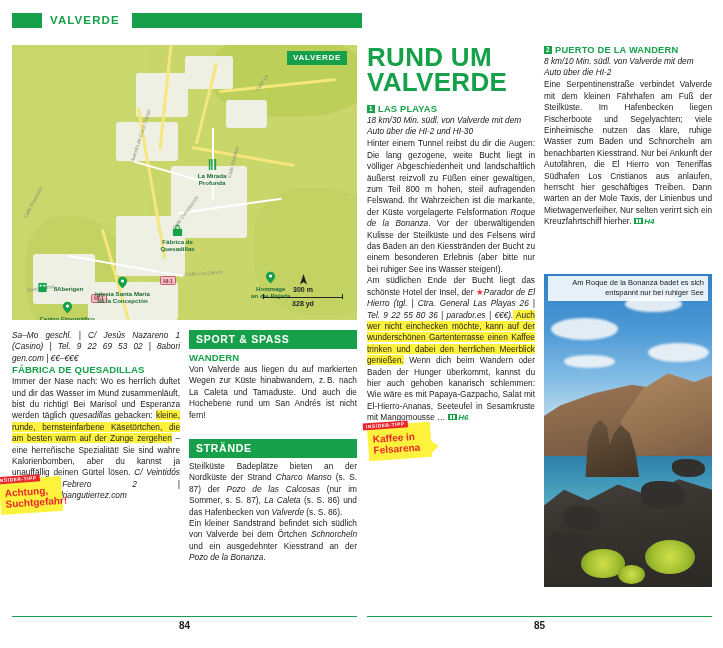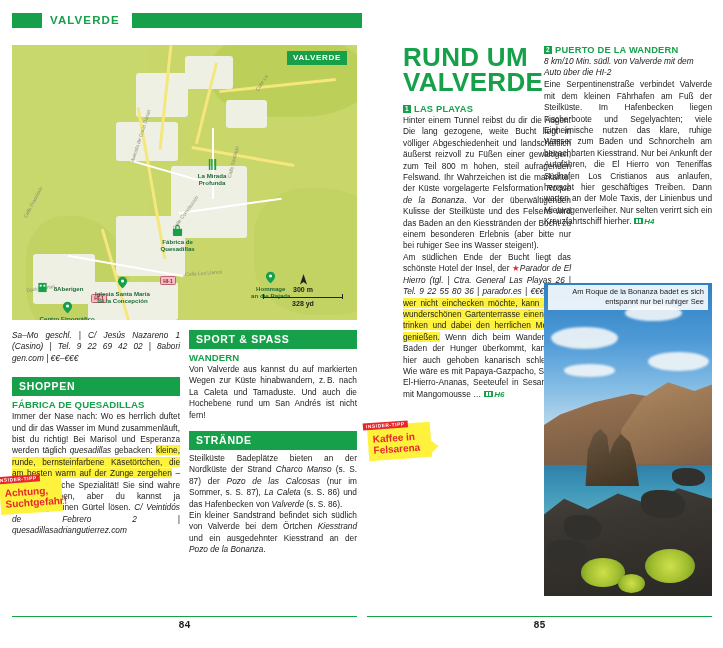--- a/index.html
+++ b/index.html
@@ -27,21 +27,21 @@
   .runhead-left .rh-text { left: 38px; }
   .runhead-left .rh-bar { left: 120px; right: 0; width: 230px; }
   .runhead-right .rh-sq { right: 0; }
   .runhead-right .rh-text { right: 38px; }
   .runhead-right .rh-bar { left: 0; width: 228px; }
 
   
   .col { position: absolute; width: 168px; top: 45px; }
   .col1 { left: 12px; }
   .col2 { left: 189px; }
-  .col3 { left: 367px; margin-left: 36px; }
+  .col3 { left: 367px; }
   .col4 { left: 544px; }
 
   
   .map-wrap {
     position: absolute; left: 12px; top: 45px;
     width: 345px; height: 275px;
     background: #c8d66a;
     overflow: hidden;
   }
   .map-sea { position: absolute; left: 0; top: 0; width: 40%; height: 100%;
@@ -152,21 +152,21 @@
   }
   .tip-1 { position: absolute; left: 0px; top: 478px; width: 62px; }
   .tip-2 { position: absolute; left: 368px; top: 424px; width: 63px; }
   .tip-2:after {
     content: ""; position: absolute; right: -7px; top: 18px;
     border-top: 7px solid transparent; border-bottom: 7px solid transparent;
     border-left: 8px solid #fff23c;
   }
 
   
-  .photo { position: absolute; left: 544px; top: 283px; width: 168px; height: 313px;
+  .photo { position: absolute; left: 544px; top: 274px; width: 168px; height: 313px;
            overflow: hidden; }
   .photo .sky {
     position: absolute; left:0; top:0; width:100%; height:46%;
     background: linear-gradient(180deg,#2f7fc4 0%,#4e9ad6 40%,#88bfe6 75%,#bcd9ec 100%);
   }
   .photo .cloud {
     position: absolute; background: #f2f6f8; border-radius: 50%;
     opacity: .9; filter: blur(1.2px);
   }
   .photo .cliff {
@@ -207,21 +207,21 @@
     padding: 2px 4px 3px; font-family: "Liberation Sans", sans-serif;
   }
 
   
   .foot { position: absolute; bottom: 10px; height: 22px; }
   .foot-rule { position: absolute; top: 0; height: 1.4px; background: #17a04a; width: 100%; }
   .foot-num {
     position: absolute; top: 4px; left: 50%; transform: translateX(-50%);
     background: #fff; padding: 0 6px;
     font-size: 10px; font-weight: bold; color: #1b1b1b;
-    font-family: Liberation Mono, monospace;
+    font-family: Liberation Sans, sans-serif;
   }
   .foot-left  { left: 12px; width: 345px; }
   .foot-right { left: 367px; width: 345px; text-align: center; }
 </style>
 </head>
 <body>
 
 <div class="page">
 
   <div class="runhead runhead-left">
@@ -323,43 +323,43 @@
       <svg width="11" height="11" viewBox="0 0 11 11" style="display:block;margin:0 auto">
         <path d="M5.5 0 L9 10.5 L5.5 8 L2 10.5 Z" fill="#222"></path>
       </svg>
       <div class="st">300 m</div>
       <div class="sline"></div>
       <div class="st">328 yd</div>
     </div>
   </div>
 
   <div class="col col1" style="top:330px">
-    <div class="body-txt ital">Sa–Mo geschl. | C/ Jesús Nazareno 1 (Casino) | Tel. 9 22 69 42 02 | 8abori gen.com | €€–€€€</div>
-    <div class="sec-head" style="margin-top:13px">SHOPPEN</div>
+    <div class="body-txt ital">Sa–Mo geschl. | C/ Jesús Nazareno 1 (Casino) | Tel. 9 22 69 53 02 | 8abori gen.com | €€–€€€</div>
     <div class="sub-head">FÁBRICA DE QUESADILLAS</div>
     <div class="body-txt"><span>Immer der Nase nach: Wo es herrlich duftet und dir das Wasser im Mund zusammenläuft, bist du richtig! Bei Marisol und Esperanza werden täglich </span><span class="ital">quesadillas</span><span> gebacken: </span><span class="hl">kleine, runde, bernsteinfarbene Käsetörtchen, die am besten warm auf der Zunge zergehen</span><span> – eine herreñische Spezialität! Sie sind wahre Kalorienbomben, aber du kannst ja unauffällig deinen Gürtel lösen. </span><span class="ital">C/ Veintidós de Febrero 2 | quesadillasadriangutierrez.com</span></div>
   </div>
 
   <div class="tip tip-1">
     <span class="tip-flag">INSIDER-TIPP</span>
     <span class="tip-txt">Achtung,<br>Suchtgefahr!</span>
   </div>
 
   <div class="col col2" style="top:330px">
     <div class="sec-head">SPORT &amp; SPASS</div>
     <div class="sub-head">WANDERN</div>
-    <div class="body-txt">Von Valverde aus kannst du auf markierten Wegen zur Küste hinabwandern, z. B. nach La Caleta und Tamaduste. Und auch die Hochebene rund um San Andrés ist nicht fern!</div>
-    <div class="sec-head" style="margin-top:10px">STRÄNDE</div>
+    <div class="body-txt">Von Valverde aus liegen du auf markierten Wegen zur Küste hinabwandern, z. B. nach La Caleta und Tamaduste. Und auch die Hochebene rund um San Andrés ist nicht fern!</div>
+    <div class="sec-head" style="margin-top:18px">STRÄNDE</div>
     <div class="body-txt"><span>Steilküste Badeplätze bieten an der Nordküste der Strand </span><span class="ital">Charco Manso</span><span> (s. S. 87) der </span><span class="ital">Pozo de las Calcosas</span><span> (nur im Sommer, s. S. 87), </span><span class="ital">La Caleta</span><span> (s. S. 86) und das Hafenbecken von </span><span class="ital">Valverde</span><span> (s. S. 86).</span></div>
-    <div class="body-txt"><span>Ein kleiner Sandstrand befindet sich südlich von Valverde bei dem Örtchen </span><span class="ital">Kiesstrand</span><span> und ein ausgedehnter Kiesstrand an der </span><span class="ital">Pozo de la Bonanza</span><span>.</span></div>
+    <div class="body-txt"><span>Ein kleiner Sandstrand befindet sich südlich von Valverde bei dem Örtchen </span><span class="ital">Schnorcheln</span><span> und ein ausgedehnter Kiesstrand an der </span><span class="ital">Pozo de la Bonanza</span><span>.</span></div>
   </div>
 
   <div class="col col3">
     <h1 class="big">RUND UM<br>VALVERDE</h1>
     <div class="poi-head"><span class="numbox">1</span><span>LAS PLAYAS</span></div>
+    <div class="approach">18 km/30 Min. südl. von Valverde mit dem Auto über die HI-2 und HI-30</div>
     <div class="body-txt"><span>Hinter einem Tunnel reibst du dir die Augen: Die lang gezogene, weite Bucht liegt in völliger Abgeschiedenheit und landschaftlich äußerst reizvoll zu Füßen einer gewaltigen, zum Teil 800 m hohen, steil aufragenden Felswand. Ihr Wahrzeichen ist die markante, der Küste vorgelagerte Felsformation </span><span class="ital">Roque de la Bonanza</span><span>. Vor der überwältigenden Kulisse der Steilküste und des Felsens wird das Baden an den Kiesstränden der Bucht zu einem besonderen Erlebnis (aber bitte nur bei ruhiger See ins Wasser steigen!).</span></div>
     <div class="body-txt"><span>Am südlichen Ende der Bucht liegt das schönste Hotel der Insel, der </span><span class="star">★</span><span class="ital">Parador de El Hierro (tgl. | Ctra. General Las Playas 26 | Tel. 9 22 55 80 36 | parador.es | €€€).</span><span class="hl"> Auch wer nicht einchecken möchte, kann auf der wunderschönen Gartenterrasse einen Kaffee trinken und dabei den herrlichen Meerblick genießen.</span><span> Wenn dich beim Wandern oder Baden der Hunger überkommt, kannst du hier auch gehoben kanarisch schlemmen: Wie wäre es mit Papaya-Gazpacho, Salat mit El-Hierro-Ananas, Seeteufel in Sesamkruste mit Mangomousse … </span><span class="mapref"><span class="gl"></span><span>H6</span></span></div>
   </div>
 
   <div class="tip tip-2">
     <span class="tip-flag">INSIDER-TIPP</span>
     <span class="tip-txt">Kaffee in<br>Felsarena</span>
   </div>
 
   <div class="col col4">

